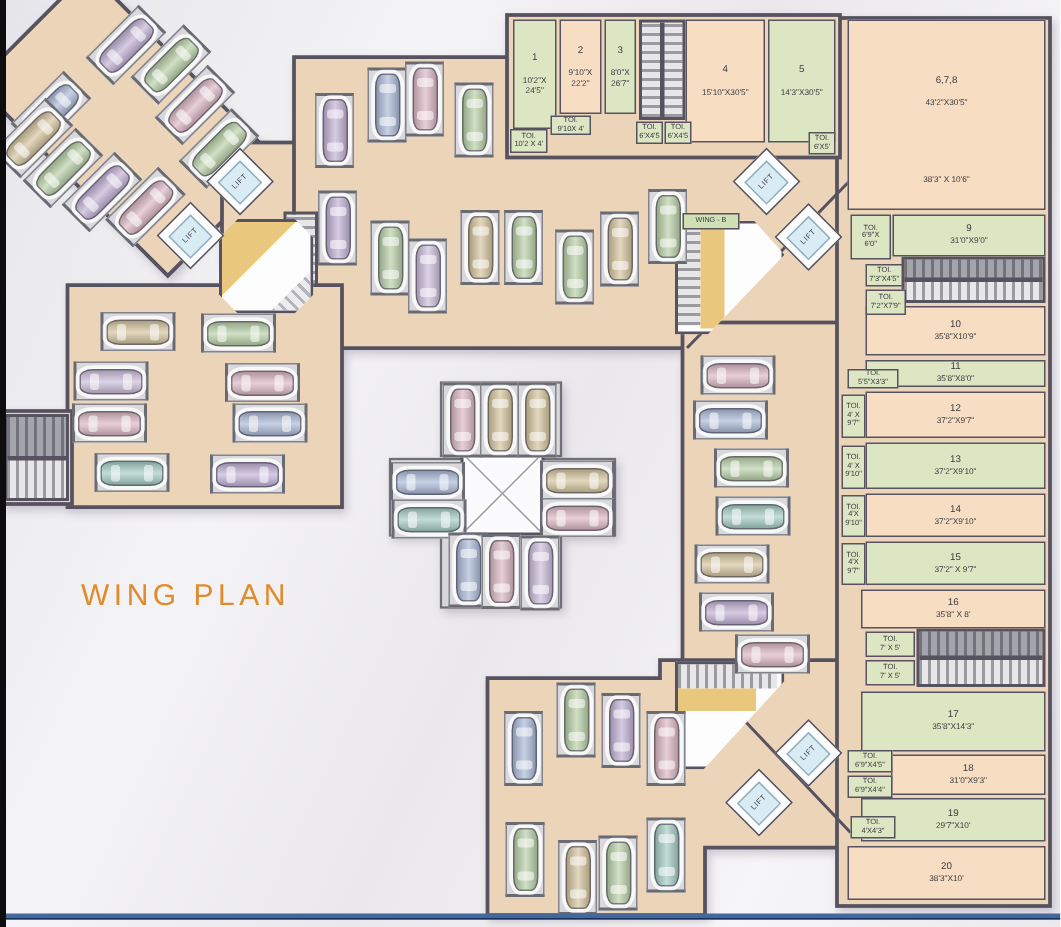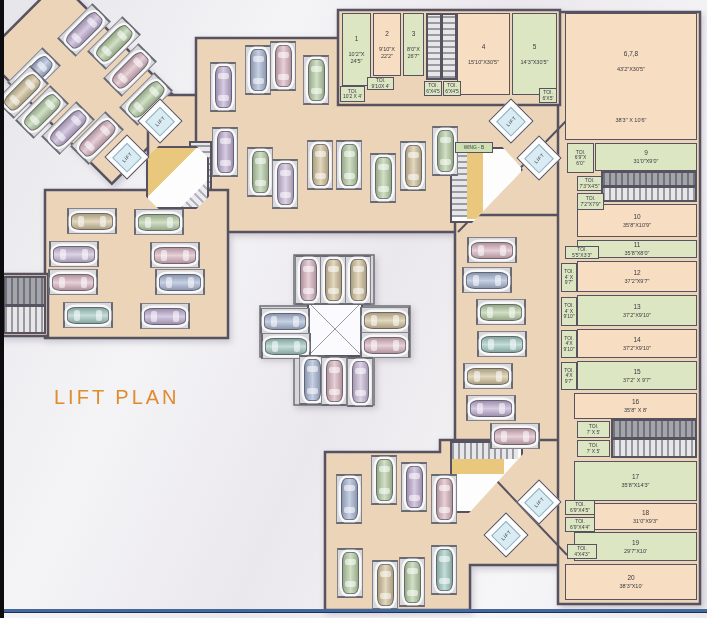--- a/index.html
+++ b/index.html
@@ -427,19 +427,19 @@
         </div>
       </div>
       <div class="lift" style="left: 490px; top: 519px;">
         <div class="lift-in">
           <div class="lift-txt">LIFT</div>
         </div>
       </div>
     </div>
 
   <div class="layer" id="layer-labels">
-    <div id="title">LIFT PLAN</div>
+    <div id="title">WING PLAN</div>
     <div id="wingb">WING - B</div>
   </div>
 
   <div id="left-bar"></div>
   <div id="blue-line"></div>
 </div>
 
 </body></html>

